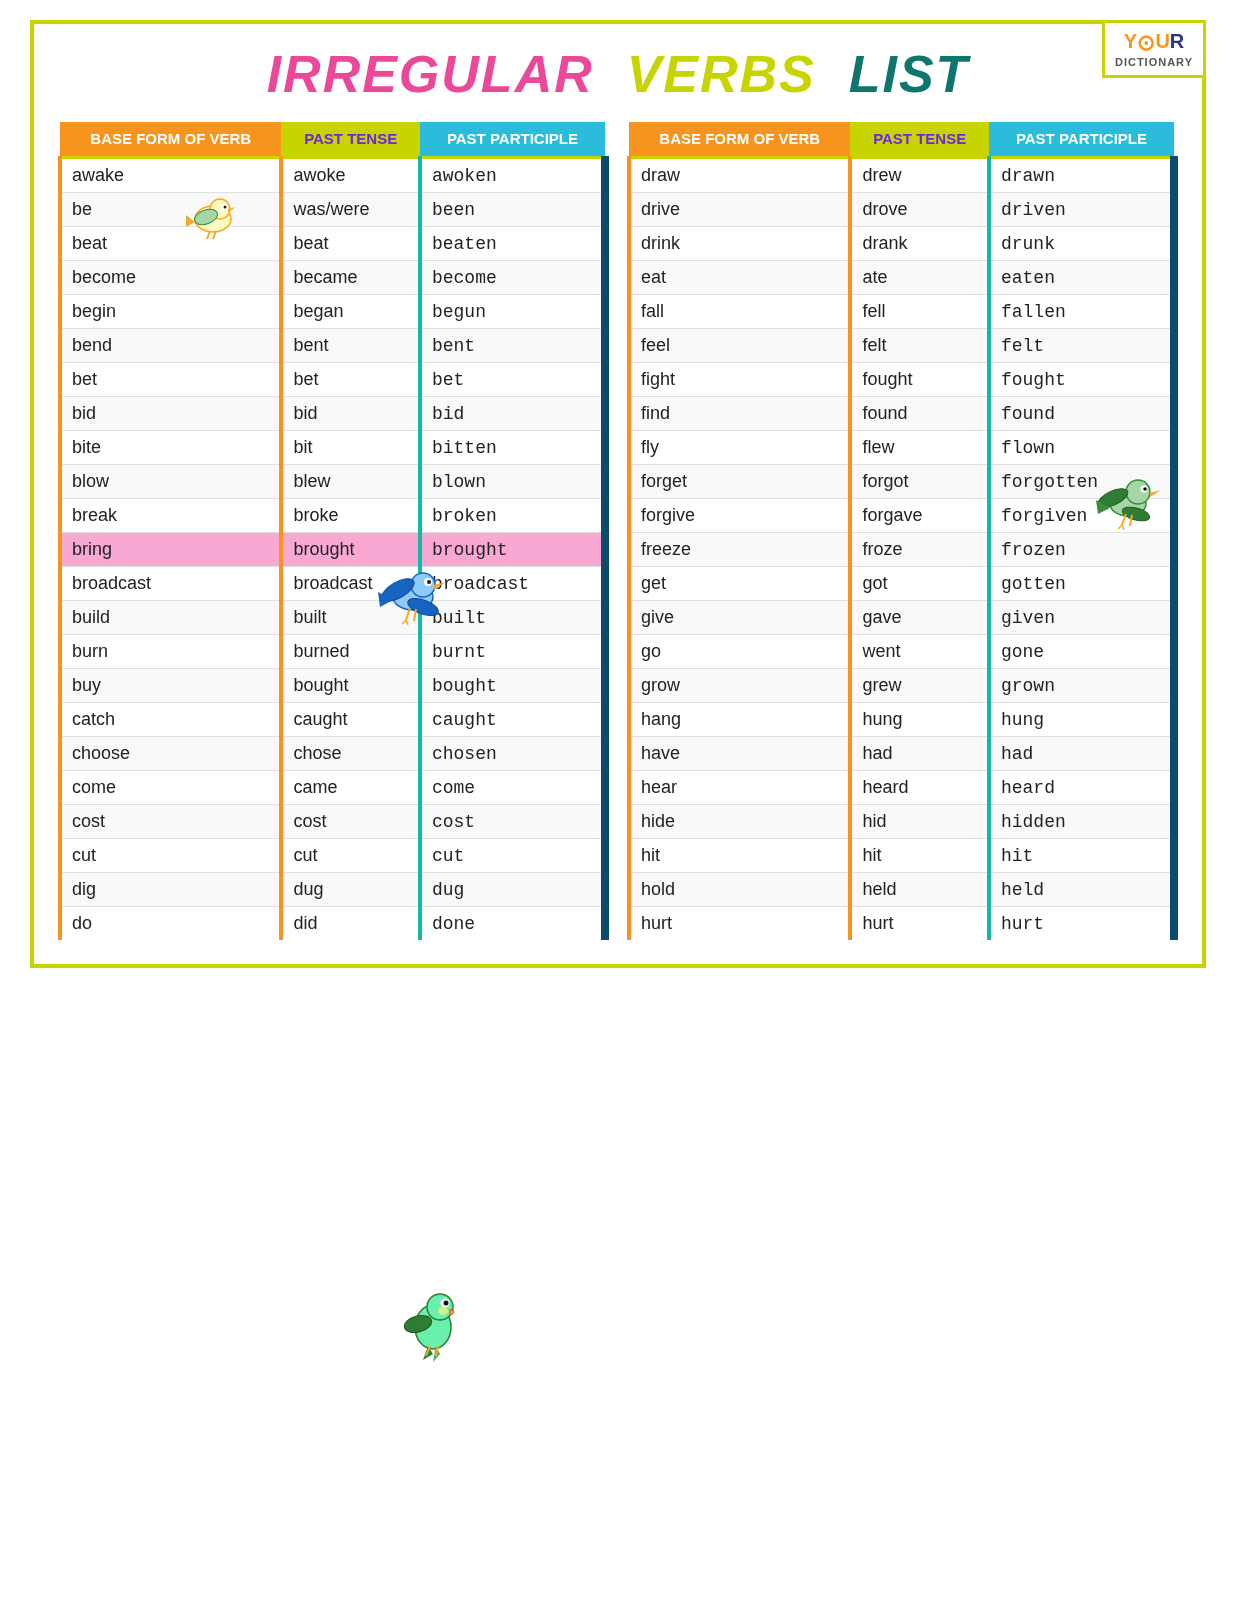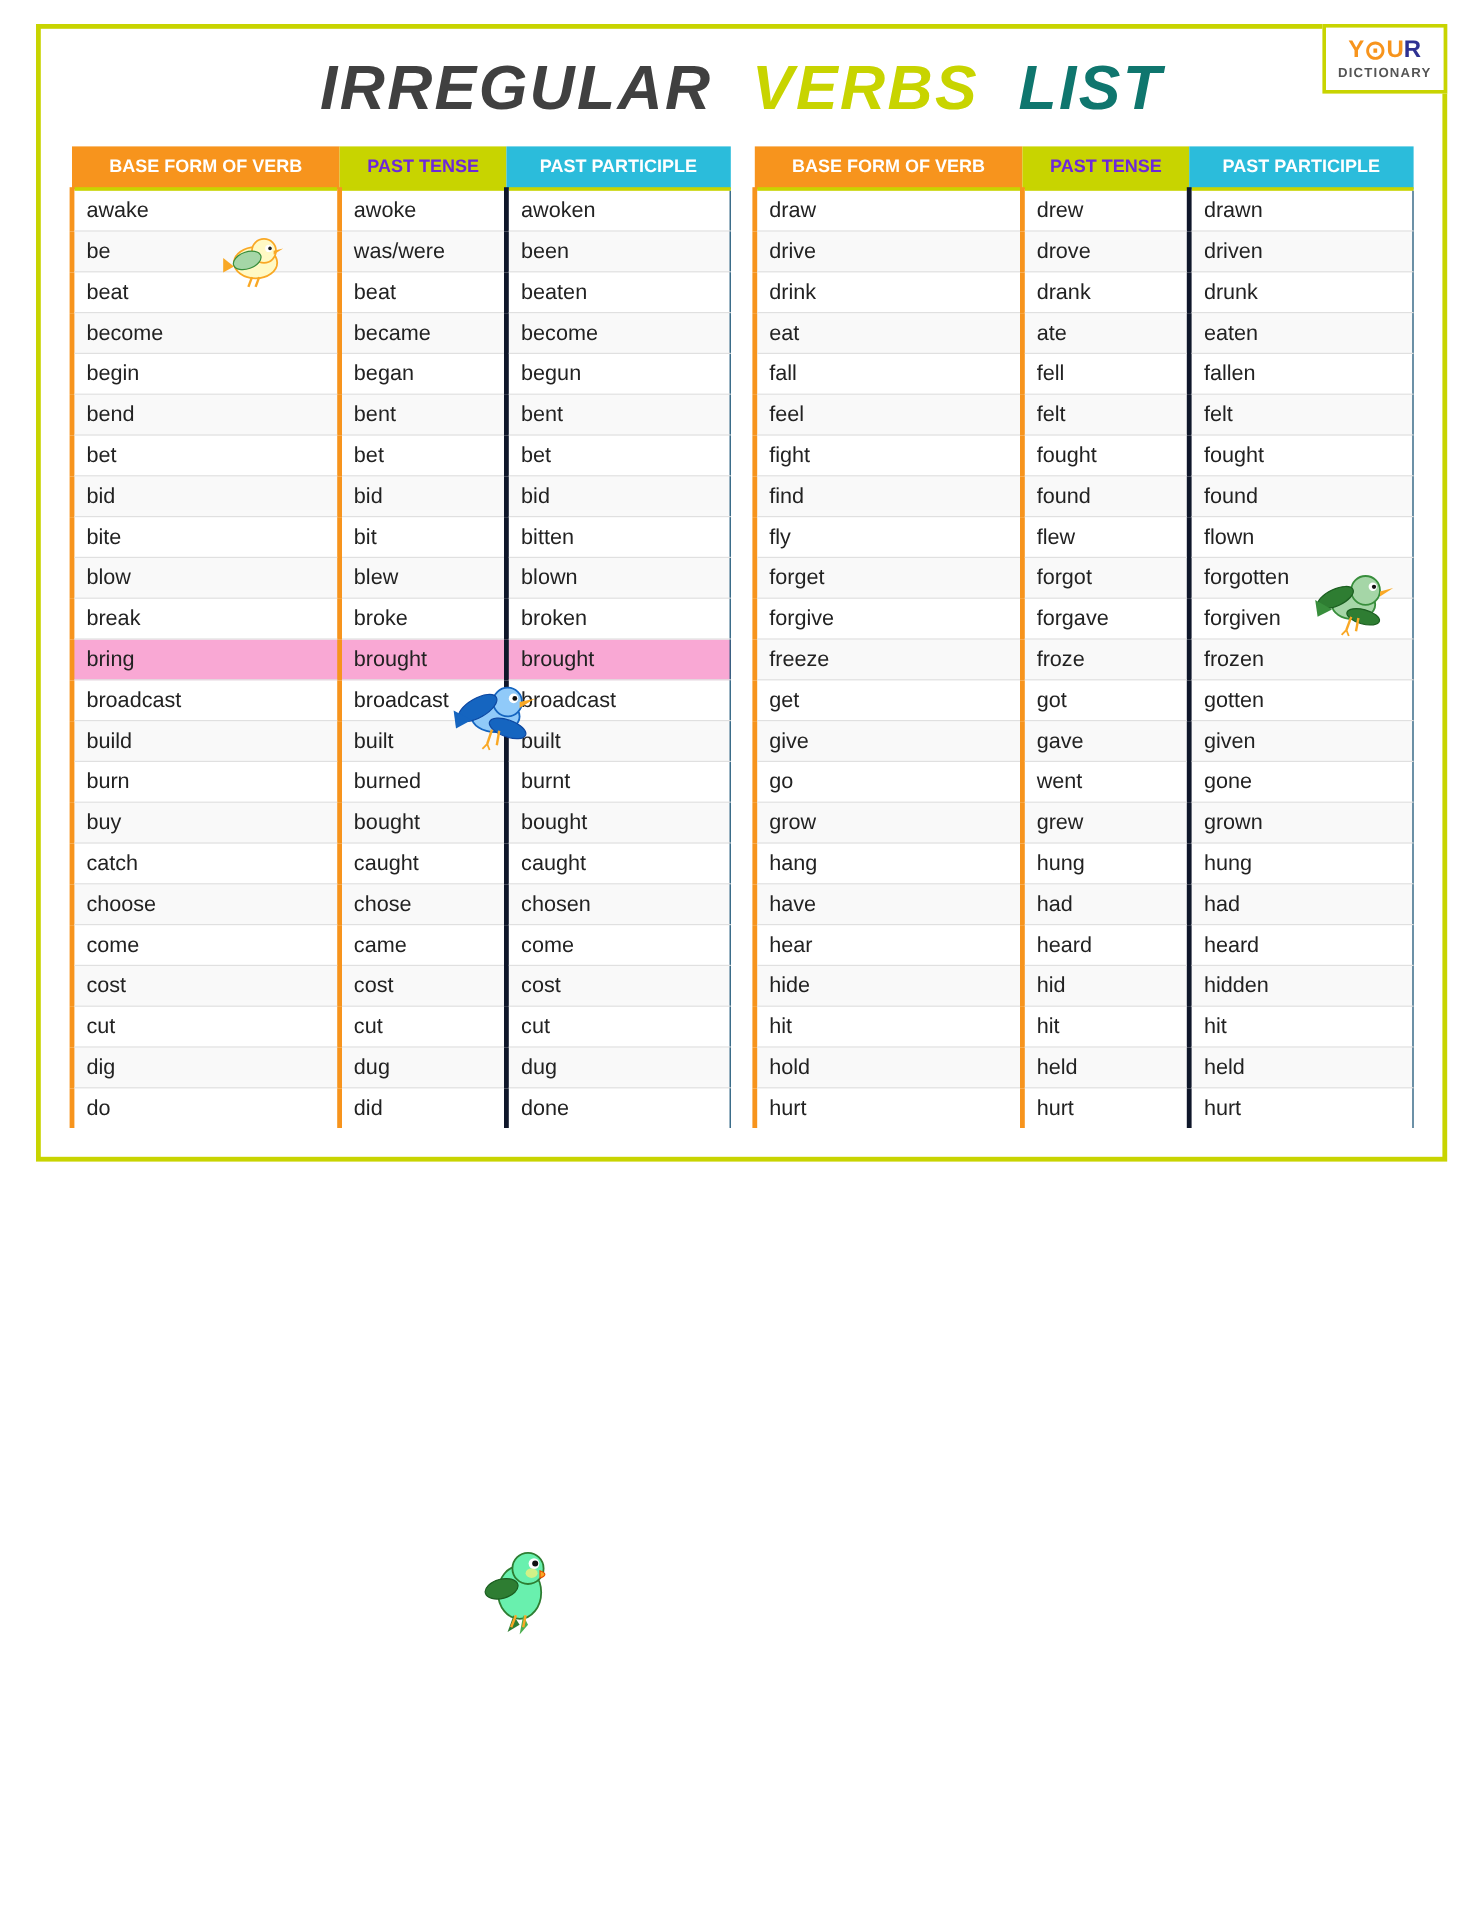--- a/index.html
+++ b/index.html
@@ -38,21 +38,21 @@
     .logo .your .u { color: #f7941d; }
     .logo .your .r { color: #2e3192; }
     .logo .dictionary { color: #555; font-size: 11px; font-weight: bold; letter-spacing: 1px; }
     .page-title {
       text-align: center;
       margin-bottom: 18px;
       font-size: 52px;
       font-weight: 900;
       letter-spacing: 2px;
     }
-    .page-title .irregular { color: #404040; font-style: italic; }
+    .page-title .irregular { color: #ec4899; font-style: italic; }
     .page-title .verbs { color: #c8d400; font-style: italic; }
     .page-title .list { color: #0f766e; font-style: italic; }
     .tables-container {
       display: flex;
       gap: 18px;
     }
     .verb-table {
       flex: 1;
       border-collapse: collapse;
       width: 100%;
@@ -87,25 +87,26 @@
     }
     .verb-table tr:last-child td {
       border-bottom: none;
     }
     .verb-table td.col-base {
       border-left: 4px solid #f7941d;
       border-right: 4px solid #f7941d;
     }
     .verb-table td.col-past {
       border-left: 4px solid #c8d400;
-      border-right: 4px solid #0f172a;
+      border-right: 4px solid #14b8a6;
     }
     .verb-table td.col-participle {
       border-left: 4px solid #2bbcdb;
-      border-right: 1px solid #0c4a6e;
+      border-right: 8px solid #0c4a6e;
+      font-family: Liberation Mono, monospace;
     }
     .verb-table thead tr {
       border-bottom: 3px solid #c8d400;
       padding-left: 44px;
     }
     .tables-wrapper {
       position: relative;
     }
   </style>
 </head>

